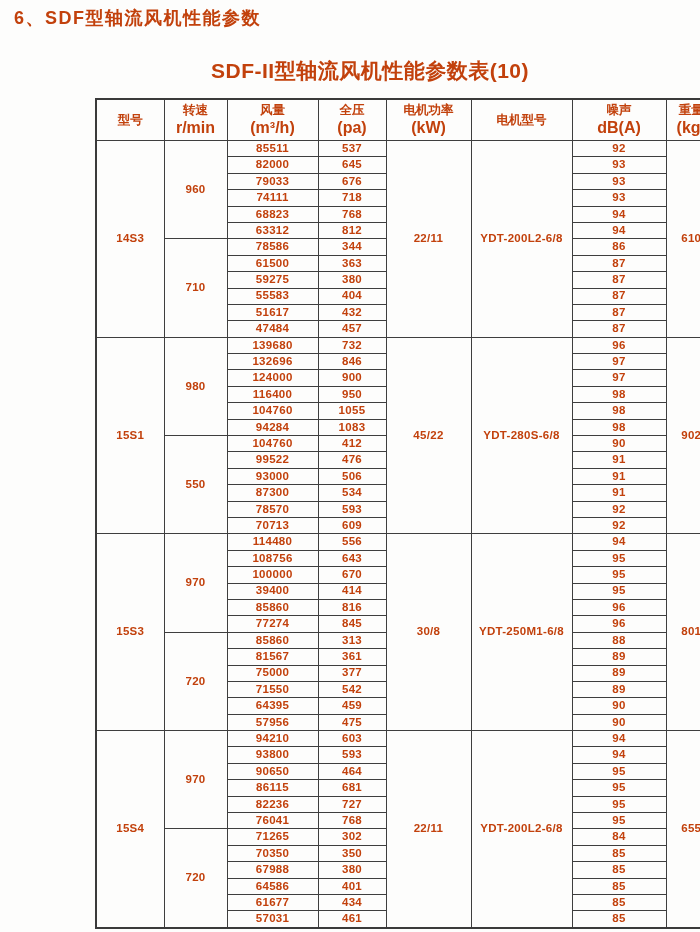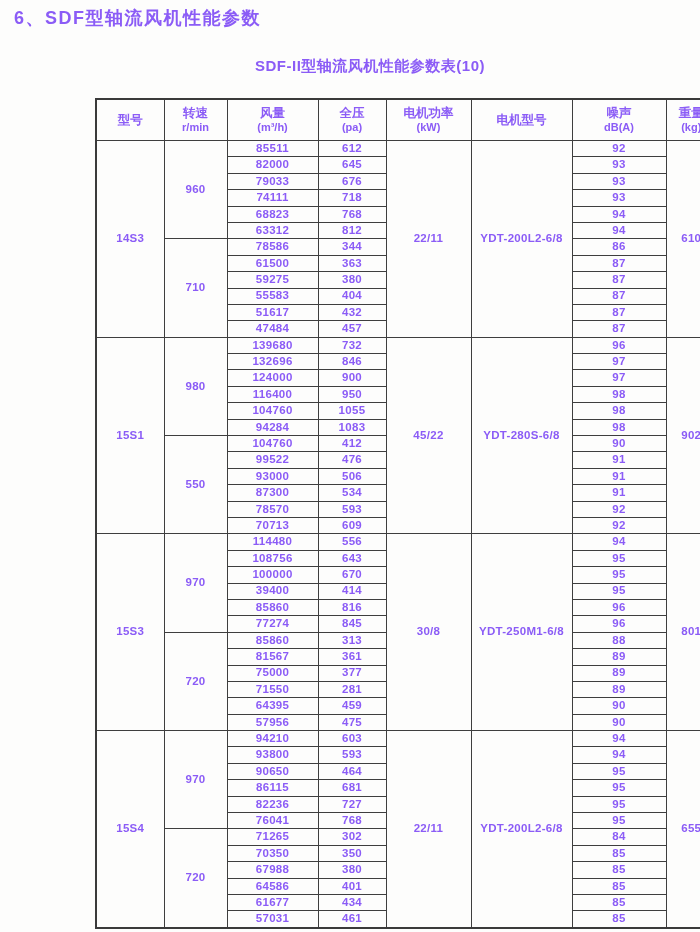--- a/index.html
+++ b/index.html
@@ -6,39 +6,39 @@
     margin: 0;
     padding: 0;
     background: #ffffff;
     font-family: "Liberation Sans", "DejaVu Sans", sans-serif;
   }
   .page {
     position: relative;
     width: 700px;
     height: 932px;
     background: #fdfdfc;
-    color: #8b5cf6;
+    color: #c2410c;
     overflow: hidden;
   }
   .heading {
     position: absolute;
     left: 14px;
     top: 6px;
     font-size: 18px;
     font-weight: bold;
     letter-spacing: 1.5px;
     white-space: nowrap;
   }
   .subtitle {
     position: absolute;
     left: 40px;
     right: 0;
     top: 57px;
     text-align: center;
-    font-size: 15px;
+    font-size: 21px;
     font-weight: bold;
     letter-spacing: 0.5px;
   }
   table.perf {
     position: absolute;
     left: 55px;
     top: 98px;
     width: 621px;
     border-collapse: collapse;
     table-layout: fixed;
@@ -54,21 +54,21 @@
     overflow: hidden;
     white-space: nowrap;
   }
   table.perf thead th {
     height: 40px;
     font-size: 12.5px;
     line-height: 1.2;
     background: #fdfdfc;
   }
   table.perf thead th .unit {
-    font-size: 11px;
+    font-size: 16px;
   }
   table.perf tbody td {
     height: 15.4px;
     font-size: 11.5px;
     line-height: 1;
     letter-spacing: 0.3px;
   }
   col.c-model   { width: 68px; }
   col.c-rpm     { width: 63px; }
   col.c-airflow { width: 91px; }
@@ -128,21 +128,21 @@
             <div>重量</div>
             <div class="unit">(kg)</div>
           </th>
         </tr>
       </thead>
     <tbody>
         <tr>
           <td rowspan="12">14S3</td>
           <td rowspan="6">960</td>
           <td>85511</td>
-          <td>612</td>
+          <td>537</td>
           <td rowspan="12">22/11</td>
           <td rowspan="12">YDT-200L2-6/8</td>
           <td>92</td>
           <td rowspan="12">610</td>
         </tr>
         <tr>
           <td>82000</td>
           <td>645</td>
           <td>93</td>
         </tr>
@@ -309,21 +309,21 @@
           <td>361</td>
           <td>89</td>
         </tr>
         <tr>
           <td>75000</td>
           <td>377</td>
           <td>89</td>
         </tr>
         <tr>
           <td>71550</td>
-          <td>281</td>
+          <td>542</td>
           <td>89</td>
         </tr>
         <tr>
           <td>64395</td>
           <td>459</td>
           <td>90</td>
         </tr>
         <tr>
           <td>57956</td>
           <td>475</td>

